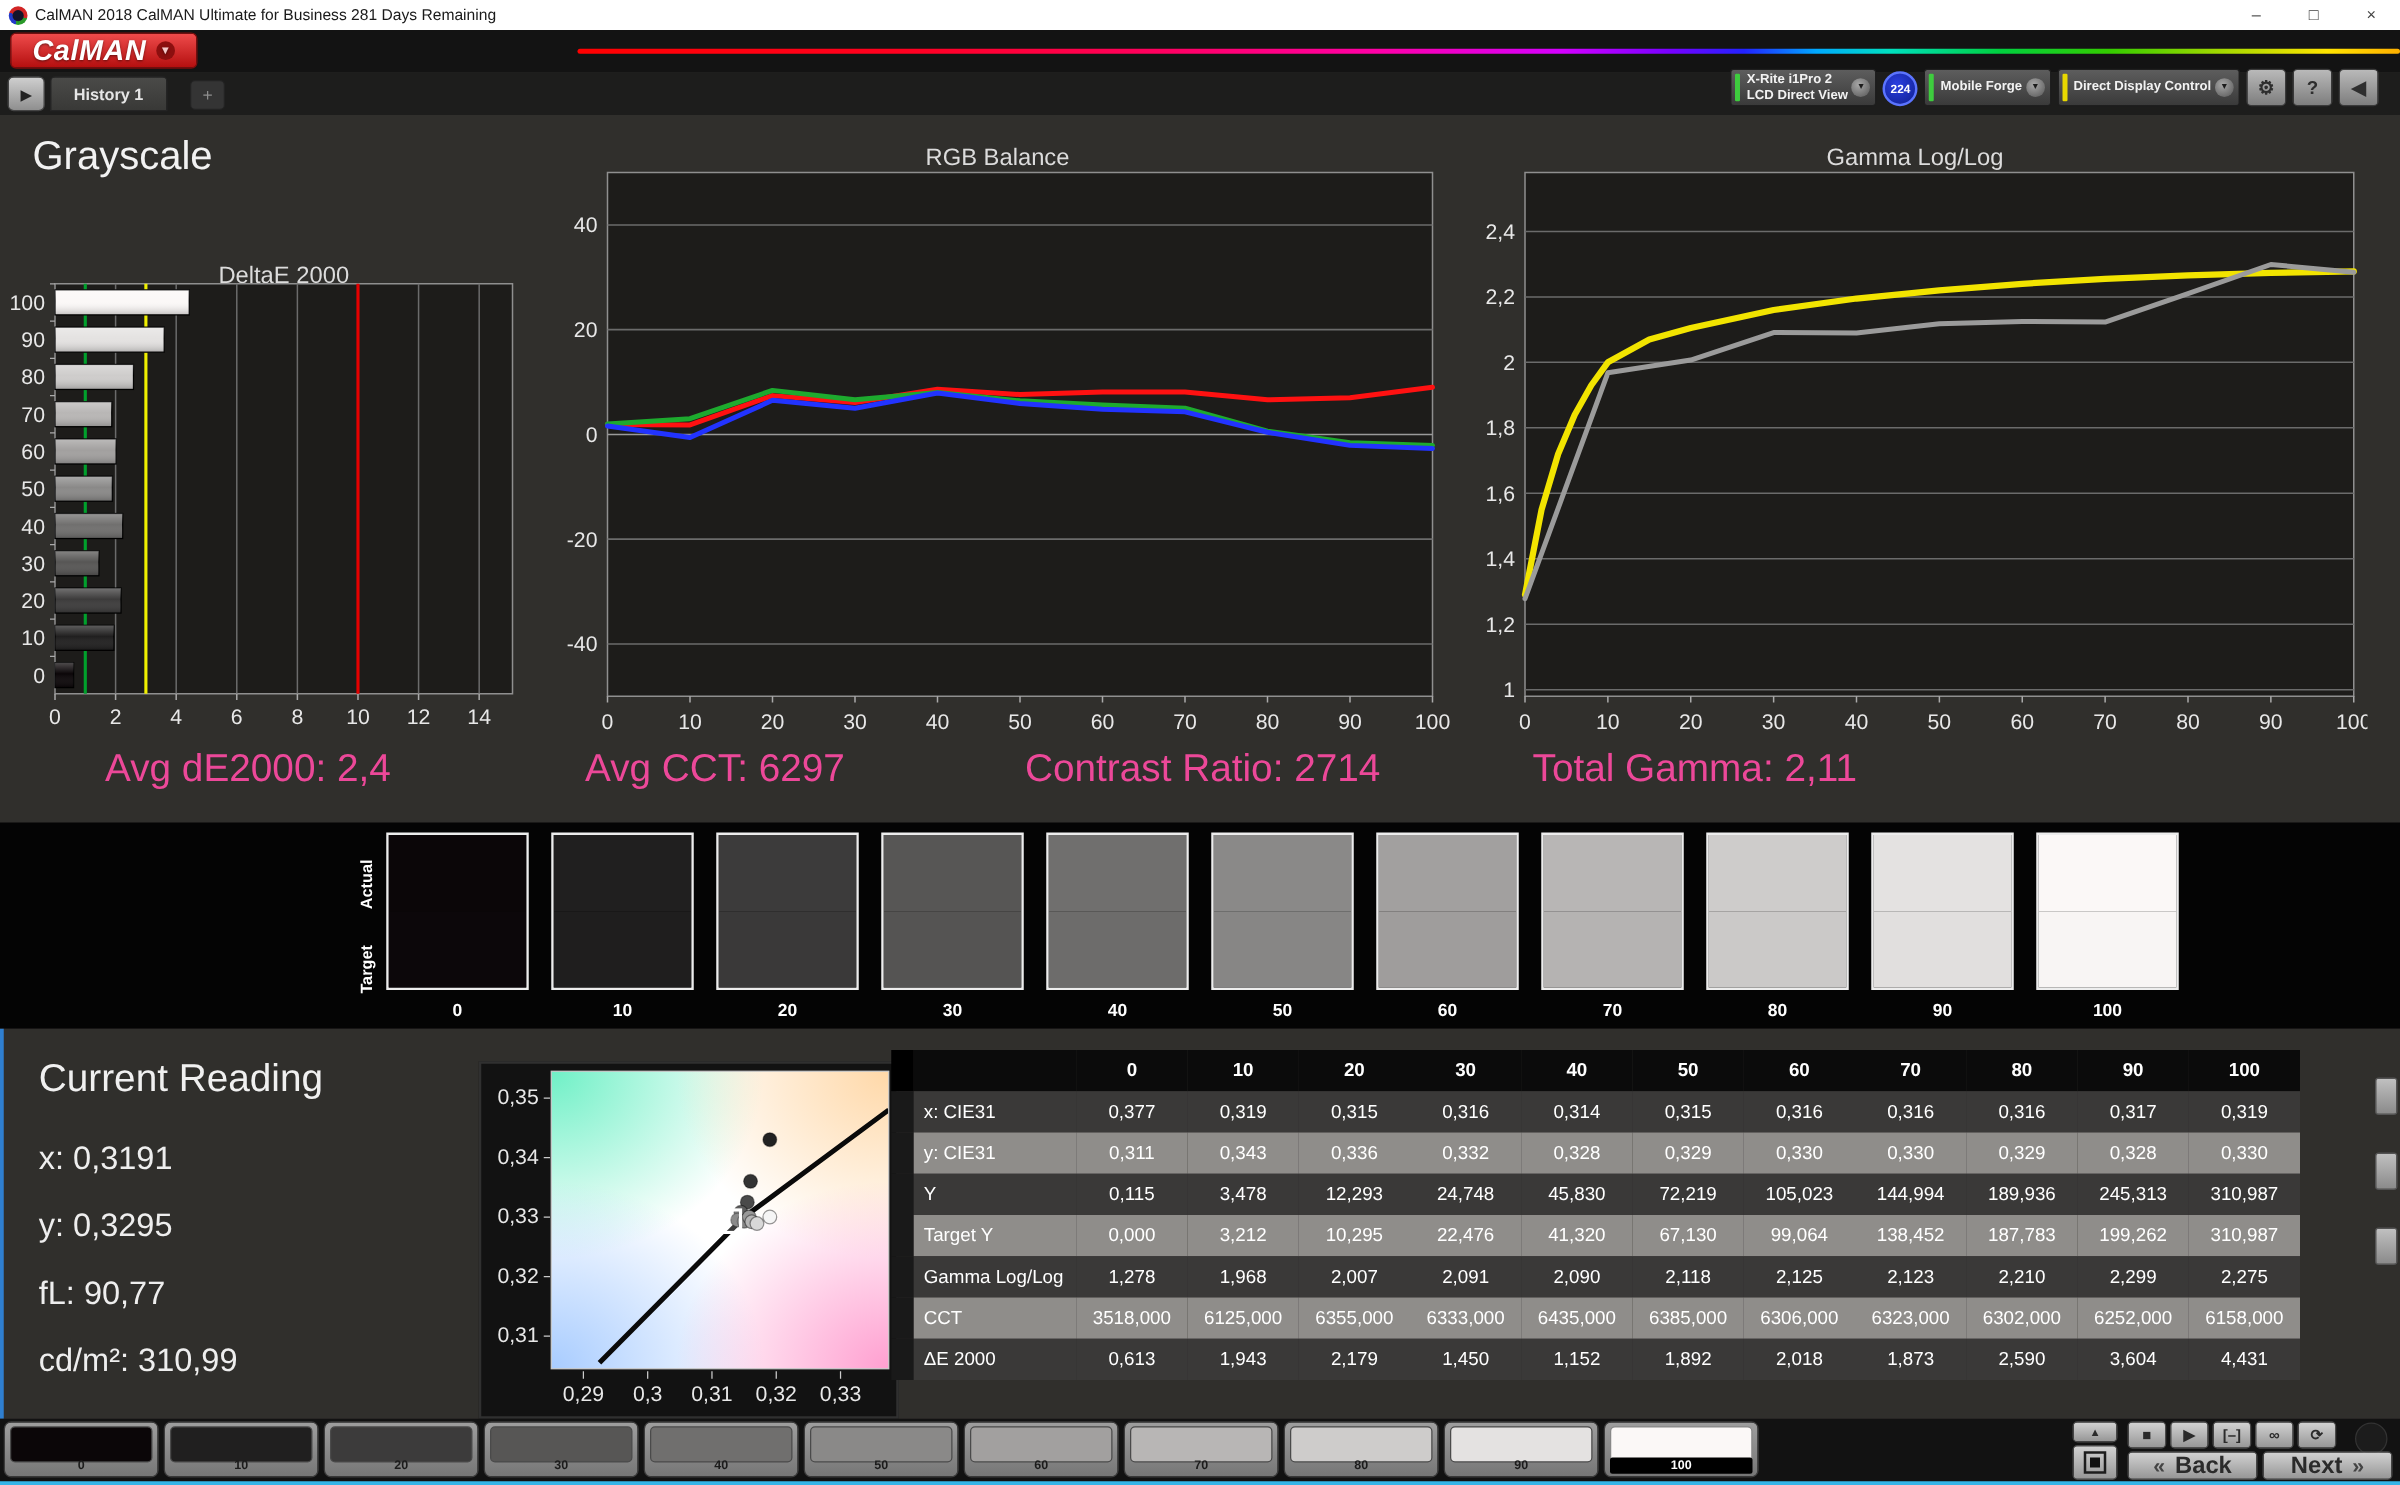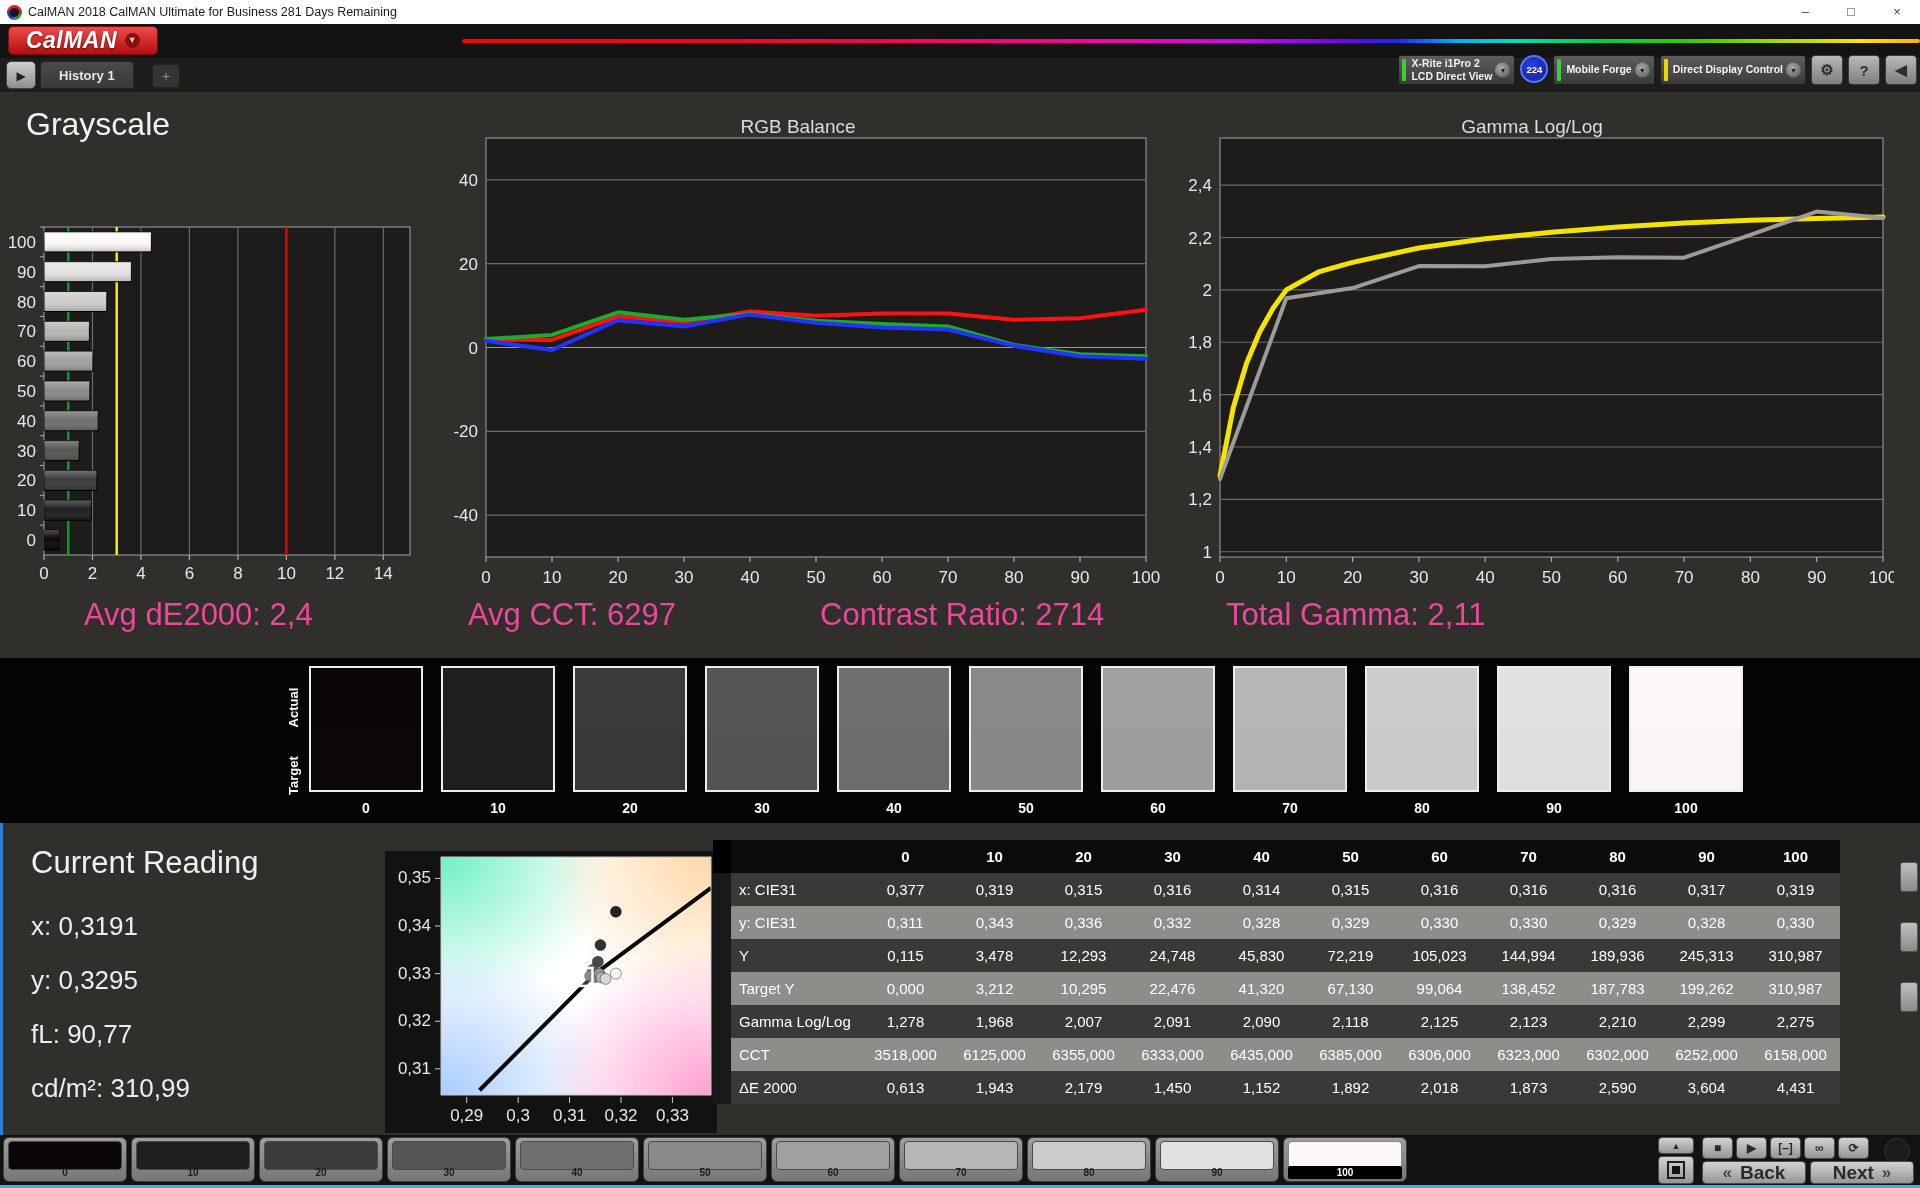--- a/index.html
+++ b/index.html
@@ -19,21 +19,21 @@
         background:linear-gradient(#ef4b4b,#b40f0f);border:1px solid #7d0d0d;border-radius:5px;
         display:flex;align-items:center;justify-content:center;color:#fff;font-weight:bold;
         font-style:italic;font-size:23px;letter-spacing:.5px;text-shadow:0 1px 2px rgba(0,0,0,.5);}
   .logo-arrow{margin-left:8px;font-size:9px;font-style:normal;background:#8c0f0f;border-radius:50%;
         width:15px;height:15px;line-height:15px;text-align:center;color:#f5c9c9;}
   .rainbow{position:absolute;left:462px;right:0;top:15px;height:4px;border-radius:2px;
         background:linear-gradient(to right,#ff0000 0%,#ff0020 18%,#ff0060 32%,#ff00a8 44%,
         #d400ff 54%,#7700ff 60%,#2222ff 64%,#00aaff 68%,#00e0c0 72%,#00d040 78%,#33cc00 84%,
         #a0d800 90%,#ffe400 96%,#ffb000 100%);}
   
-  .meters{position:absolute;top:55px;right:3px;height:30px;display:flex;gap:5px;align-items:flex-start;z-index:6;}
+  .meters{position:absolute;top:55px;right:17px;height:30px;display:flex;gap:5px;align-items:flex-end;z-index:6;}
   .meter{position:relative;height:30px;box-sizing:border-box;background:linear-gradient(#5d5d5d,#3a3a3a);
          border:1px solid #1e1e1e;border-radius:3px;display:flex;flex-direction:column;justify-content:center;
          padding:0 22px 0 12px;}
   .accent{position:absolute;left:3px;top:3px;bottom:3px;width:4px;border-radius:1px;}
   .mlabel{font-size:10.5px;font-weight:bold;color:#f2f2f2;line-height:1.25;white-space:nowrap;}
   .chev{position:absolute;right:4px;top:50%;transform:translateY(-50%);width:15px;height:15px;border-radius:50%;
         background:radial-gradient(circle at 40% 35%,#a8a8a8,#555);color:#1c1c1c;font-size:7px;
         line-height:15px;text-align:center;}
   .badge{width:24px;height:24px;border-radius:50%;background:radial-gradient(circle at 40% 35%,#2a3fe0,#101f90);
          border:2px solid #5b74ff;color:#fff;font-size:9.5px;font-weight:bold;display:flex;
@@ -165,20 +165,21 @@
   <div class="tabbar">
     <div class="tabscroll"><span>▶</span></div>
     <div class="tab">
         <span>History 1</span>
       </div>
     <div class="tabadd">+</div>
   </div>
 
   <div class="main">
     <h1 class="pagetitle">Grayscale</h1>
+    <div class="ctitle" id="t-deltae">DeltaE 2000</div>
     <div class="ctitle" id="t-rgb">RGB Balance</div>
     <div class="ctitle" id="t-gamma">Gamma Log/Log</div>
     <svg id="svg-deltae">
         <defs>
           <linearGradient id="sheen" x1="0" y1="0" x2="0" y2="1">
             <stop offset="0%" stop-color="#ffffff" stop-opacity="0.28"></stop>
             <stop offset="45%" stop-color="#ffffff" stop-opacity="0"></stop>
             <stop offset="100%" stop-color="#000000" stop-opacity="0.22"></stop>
           </linearGradient>
         </defs>

